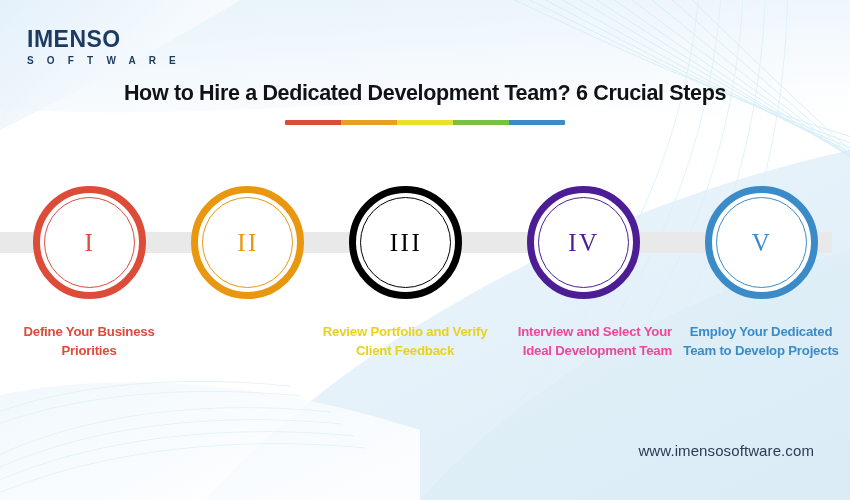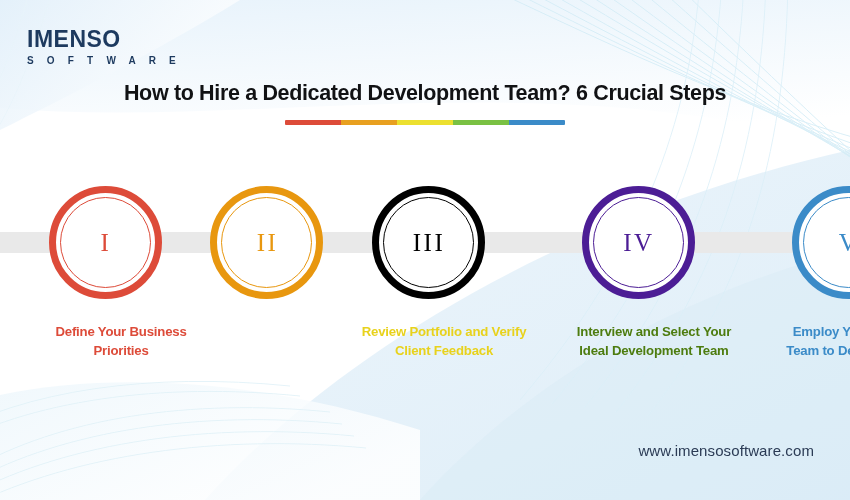--- a/index.html
+++ b/index.html
@@ -155,21 +155,20 @@
 
   .step-caption {
     margin-top: 24px;
     width: 178px;
     text-align: center;
     font-size: 13.2px;
     font-weight: bold;
     line-height: 1.42;
     letter-spacing: -0.2px;
     font-family: "Liberation Sans", sans-serif;
-    padding-left: 32px;
   }
 
   
   .footer-url {
     position: absolute;
     right: 36px;
     bottom: 41px;
     font-size: 15px;
     color: #2b3b55;
     letter-spacing: 0.1px;
@@ -293,21 +292,21 @@
       </div>
       <div class="step-caption" style="color: rgb(232, 210, 28);">Review Portfolio and Verify Client Feedback</div>
     </div>
 
     <div class="step">
       <div class="circle-wrap" style="color: #4c1d95;">
         <div class="circle-outer"></div>
         <div class="circle-inner"></div>
         <div class="numeral">IV</div>
       </div>
-      <div class="step-caption" style="color: #4d7c0f;">Interview and Select Your Ideal Development Team</div>
+      <div class="step-caption" style="color: #ec4899; text-align: right;">Interview and Select Your Ideal Development Team</div>
     </div>
 
     <div class="step">
       <div class="circle-wrap" style="color: rgb(59, 139, 200);">
         <div class="circle-outer"></div>
         <div class="circle-inner"></div>
         <div class="numeral">V</div>
       </div>
       <div class="step-caption" style="color: rgb(59, 139, 200);">Employ Your Dedicated Team to Develop Projects</div>
     </div>

